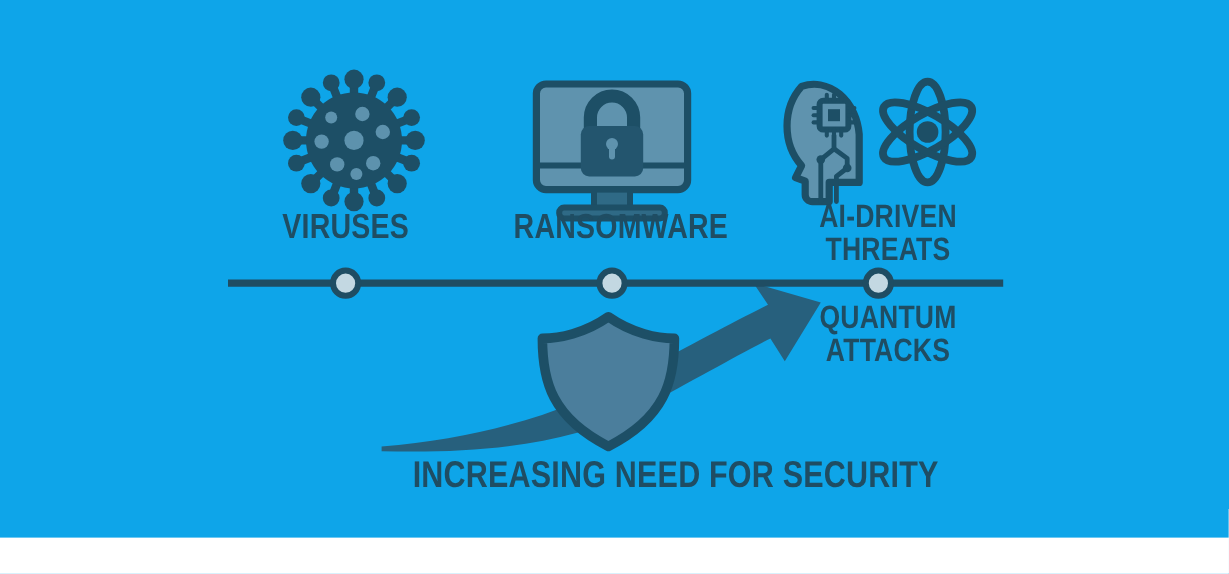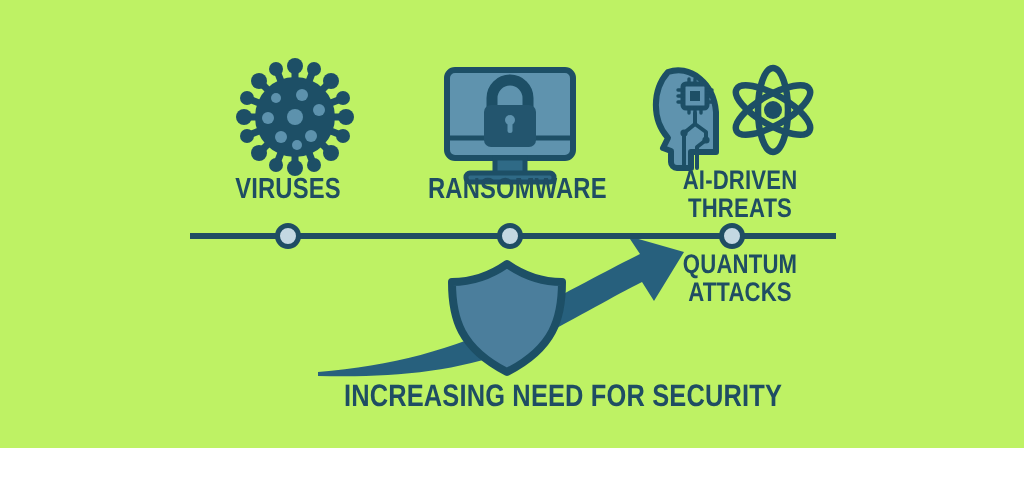--- a/index.html
+++ b/index.html
@@ -10,21 +10,21 @@
   body {
     width: 1024px;
     height: 478px;
     overflow: hidden;
     font-family: "Liberation Sans", sans-serif;
   }
   #stage {
     position: relative;
     width: 1024px;
     height: 448px;
-    background: #bef264;
+    background: #0ea5e9;
   }
   #scene {
     position: absolute;
     left: 0;
     top: 0;
     width: 1024px;
     height: 478px;
   }
   .lbl {
     position: absolute;

